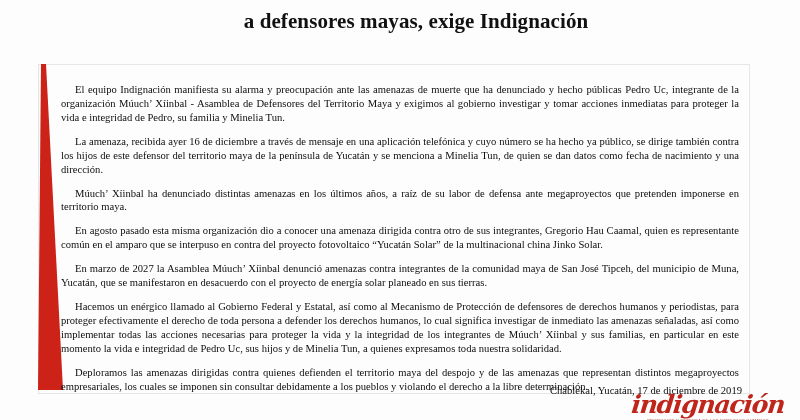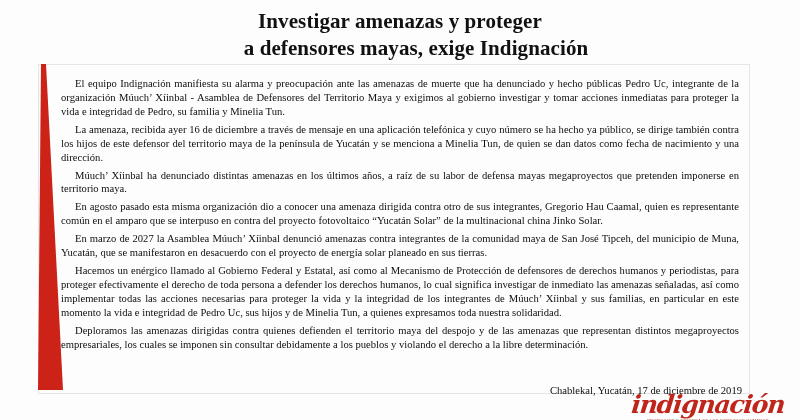--- a/index.html
+++ b/index.html
@@ -68,21 +68,21 @@
     left: 55px;
     top: 73px;
     width: 688px;
     font-size: 10.6px;
     line-height: 1.315;
     color: #0d0d0d;
     text-align: justify;
     text-justify: inter-word;
   }
   .body-copy p {
-    margin: 4px 0 0 0;
+    margin: 10px 0 0 0;
     text-indent: 14px;
     text-align: justify;
     padding-left: 6px;
     padding-right: 4px;
     hyphens: none;
   }
   .body-copy p:last-of-type {
     margin-bottom: 0;
   }
 
@@ -124,36 +124,35 @@
     color: #a8342c;
     white-space: nowrap;
   }
 </style>
 </head>
 <body>
 
 <div class="page">
 
   <div class="headline">
-    <span>Investigar amenazas y proteger</span>
     <span class="line2">a defensores mayas, exige Indignación</span>
   </div>
 
   <div class="doc-frame"></div>
 
   <div class="red-wedge">
     <svg width="30" height="328" viewBox="0 0 30 328" xmlns="http://www.w3.org/2000/svg">
       <polygon points="5,0 10,0 27,326 2,326" fill="#cc2218"></polygon>
     </svg>
   </div>
 
   <div class="body-copy">
     <p>El equipo Indignación manifiesta su alarma y preocupación ante las amenazas de muerte que ha denunciado y hecho públicas Pedro Uc, integrante de la organización Múuch’ Xíinbal - Asamblea de Defensores del Territorio Maya y exigimos al gobierno investigar y tomar acciones inmediatas para proteger la vida e integridad de Pedro, su familia y Minelia Tun.</p>
     <p>La amenaza, recibida ayer 16 de diciembre a través de mensaje en una aplicación telefónica y cuyo número se ha hecho ya público, se dirige también contra los hijos de este defensor del territorio maya de la península de Yucatán y se menciona a Minelia Tun, de quien se dan datos como fecha de nacimiento y una dirección.</p>
-    <p>Múuch’ Xíinbal ha denunciado distintas amenazas en los últimos años, a raíz de su labor de defensa mayas megaproyectos que pretenden imponerse en territorio maya.</p>
+    <p>Múuch’ Xíinbal ha denunciado distintas amenazas en los últimos años, a raíz de su labor de defensa ante megaproyectos que pretenden imponerse en territorio maya.</p>
     <p>En agosto pasado esta misma organización dio a conocer una amenaza dirigida contra otro de sus integrantes, Gregorio Hau Caamal, quien es representante común en el amparo que se interpuso en contra del proyecto fotovoltaico “Yucatán Solar” de la multinacional china Jinko Solar.</p>
     <p>En marzo de 2027 la Asamblea Múuch’ Xíinbal denunció amenazas contra integrantes de la comunidad maya de San José Tipceh, del municipio de Muna, Yucatán, que se manifestaron en desacuerdo con el proyecto de energía solar planeado en sus tierras.</p>
     <p>Hacemos un enérgico llamado al Gobierno Federal y Estatal, así como al Mecanismo de Protección de defensores de derechos humanos y periodistas, para proteger efectivamente el derecho de toda persona a defender los derechos humanos, lo cual significa investigar de inmediato las amenazas señaladas, así como implementar todas las acciones necesarias para proteger la vida y la integridad de los integrantes de Múuch’ Xíinbal y sus familias, en particular en este momento la vida e integridad de Pedro Uc, sus hijos y de Minelia Tun, a quienes expresamos toda nuestra solidaridad.</p>
     <p>Deploramos las amenazas dirigidas contra quienes defienden el territorio maya del despojo y de las amenazas que representan distintos megaproyectos empresariales, los cuales se imponen sin consultar debidamente a los pueblos y violando el derecho a la libre determinación.</p>
   </div>
 
   <div class="signature">Chablekal, Yucatán, 17 de diciembre de 2019</div>
 
   <div class="logo">
     <span class="logo-word">indignación</span>

